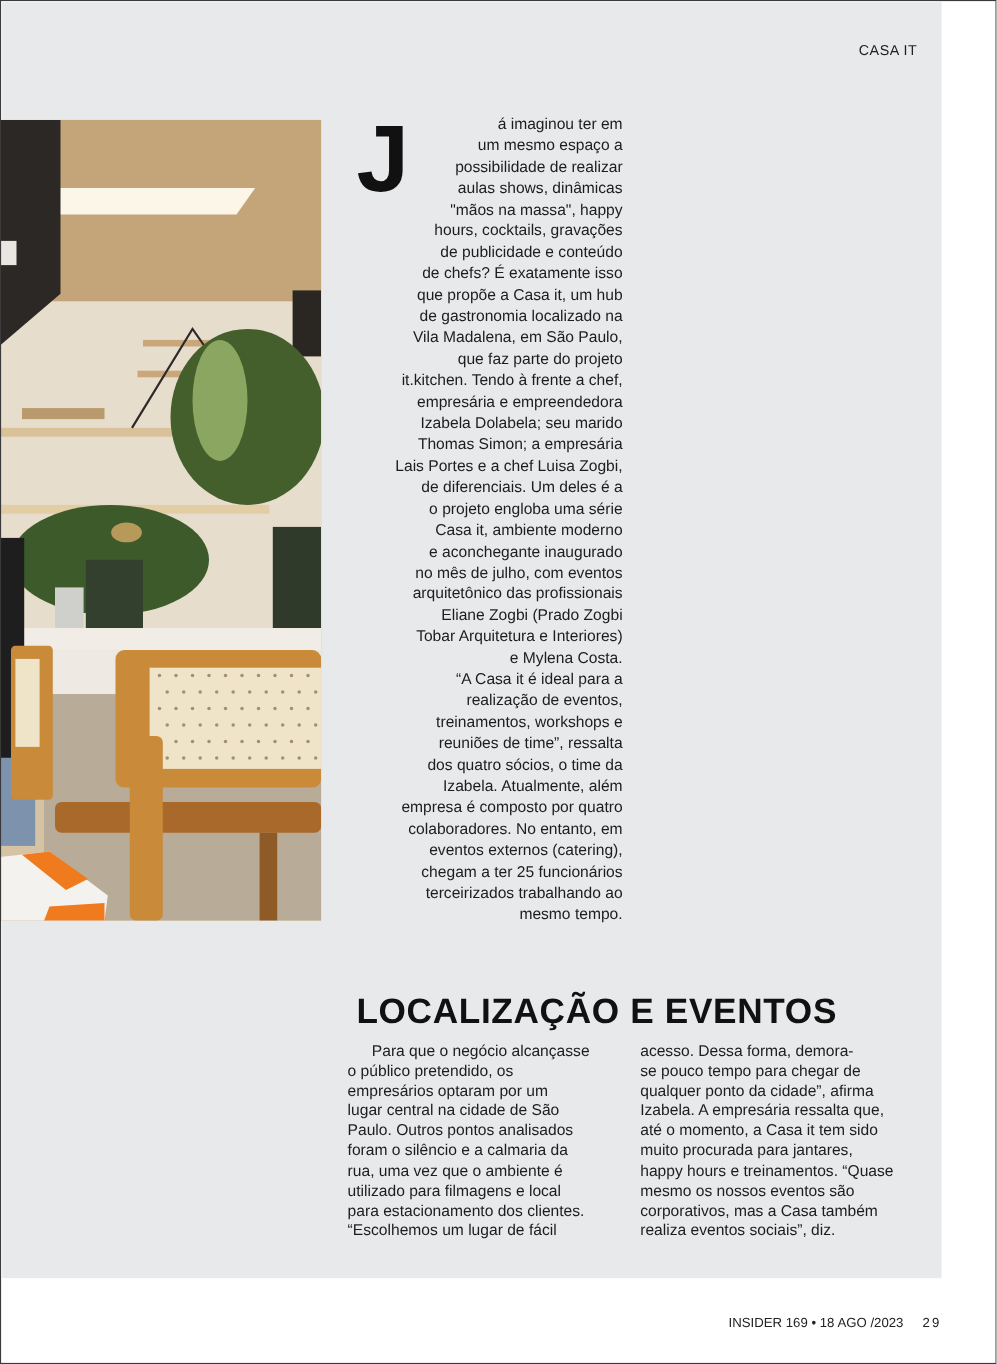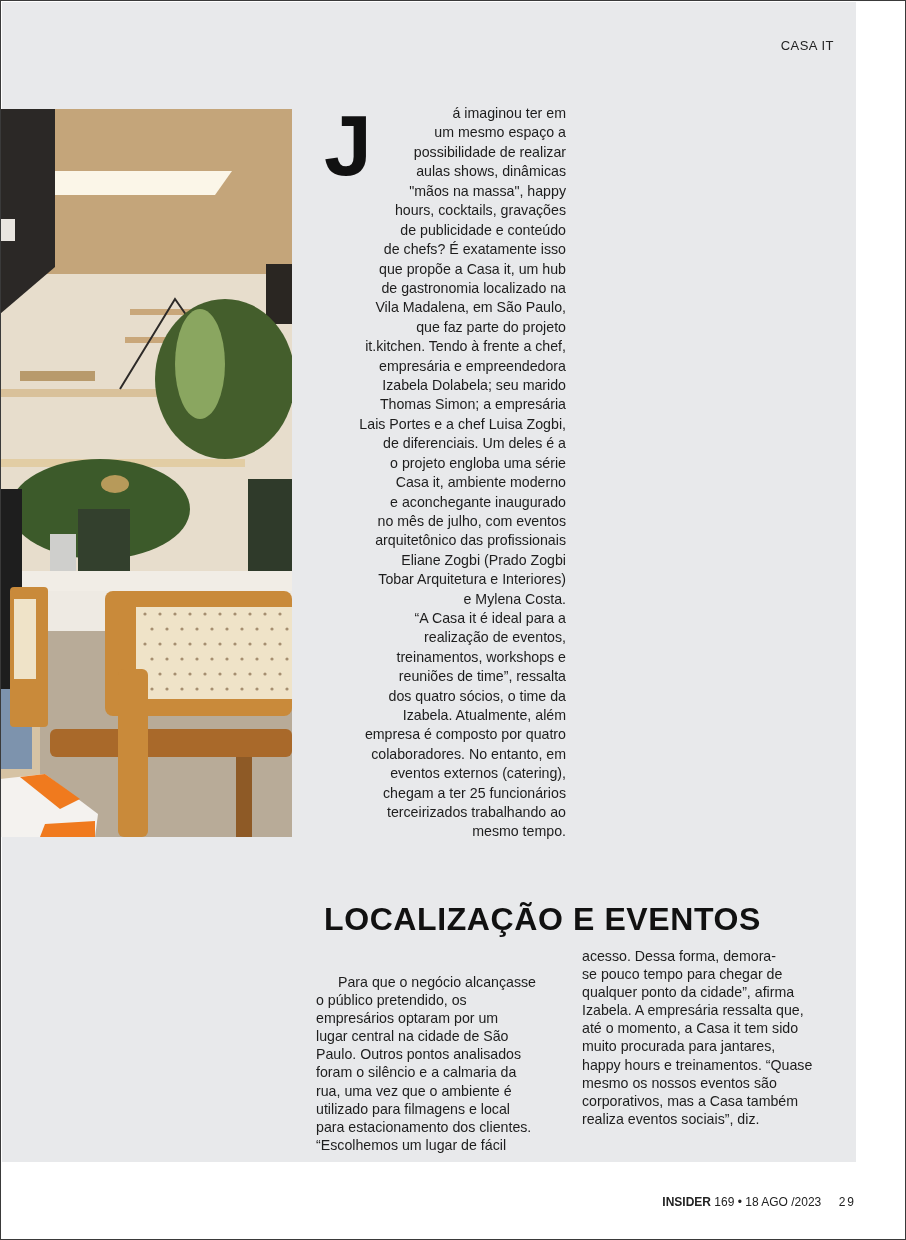--- a/index.html
+++ b/index.html
@@ -36,29 +36,29 @@
     margin: 6px 6px 0 -2px; font-family: "Liberation Sans", sans-serif; color: #111;
   }
   .heading {
     position: absolute; left: 316px; top: 893px; font-size: 32px; font-weight: bold;
     letter-spacing: 0.6px; color: #111; margin: 8px; white-space: nowrap;
   }
   .col-a, .col-b {
     position: absolute; top: 947px; width: 240px; font-size: 14.2px; line-height: 18.1px;
     color: #1d1d1d;
   }
-  .col-a { left: 316px; margin-top: 26px; }
+  .col-a { left: 316px; }
   .col-b { left: 582px; width: 250px; }
   .col-a p, .col-b p { margin: 0; }
   .indent { text-indent: 22px; }
   .footer {
     position: absolute; right: 50px; top: 1195px; font-size: 12px; color: #222;
     white-space: nowrap;
   }
-  .footer .brand { font-weight: bold; }
+  .footer .brand { font-weight: normal; }
   .footer .pagenum { font-weight: normal; margin-left: 14px; letter-spacing: 2px; }
 </style>
 </head>
 <body>
 
 <div class="panel"></div>
 
 <div class="section-tag">CASA IT</div>
 
 <div class="photo">

